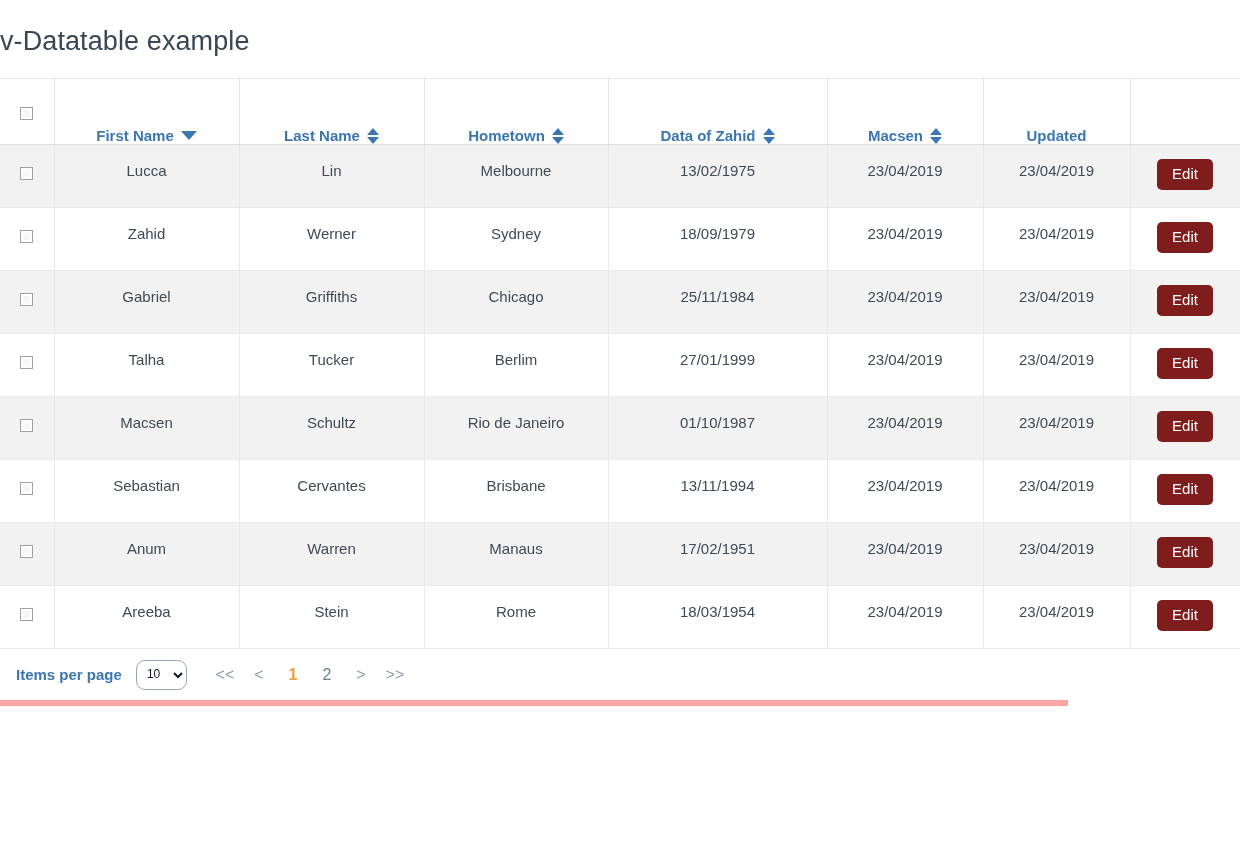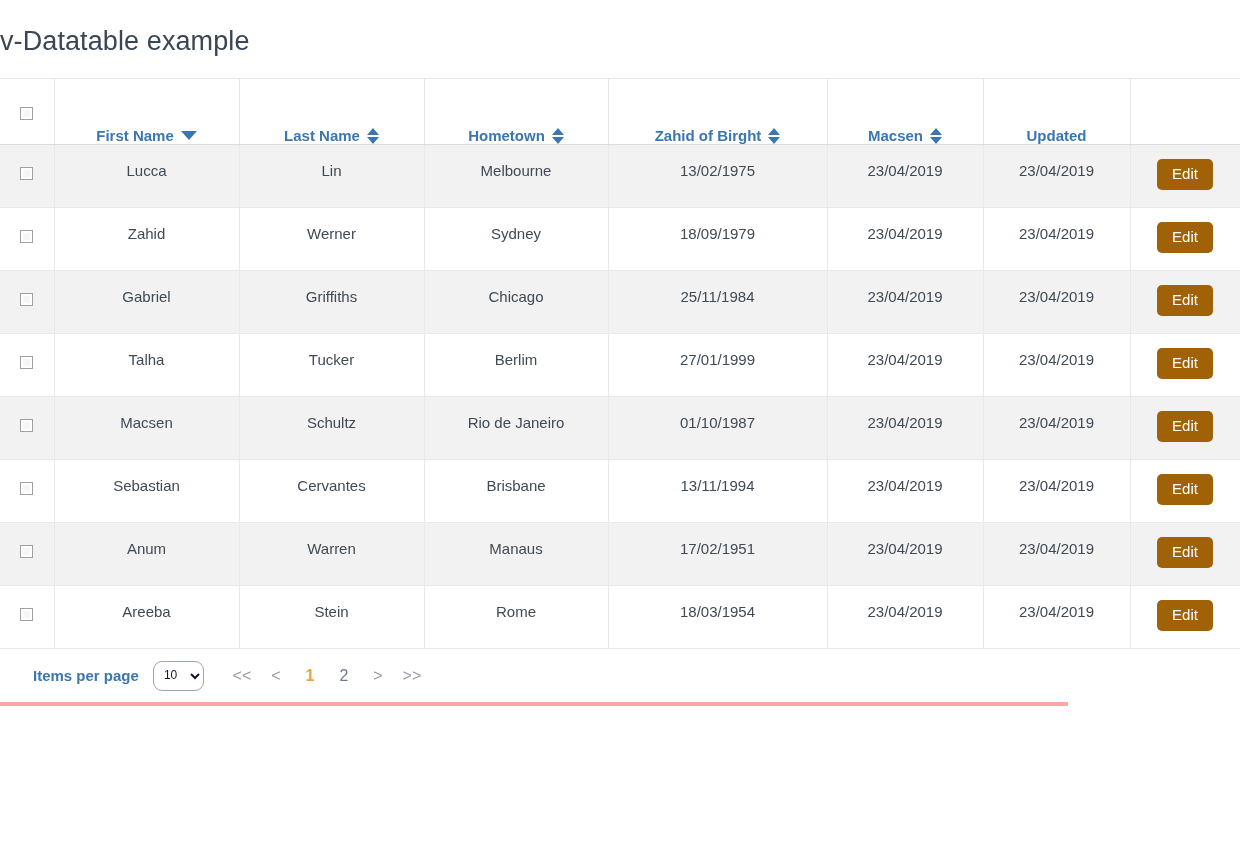--- a/index.html
+++ b/index.html
@@ -123,39 +123,39 @@
     margin: 0;
     padding: 0;
     vertical-align: middle;
     cursor: pointer;
   }
 
   .edit-btn {
     display: inline-block;
     min-width: 56px;
     padding: 7px 14px 8px 14px;
-    background: #a16207;
+    background: #7f1d1d;
     color: #ffffff;
     border: none;
     border-radius: 5px;
     font-size: 15px;
     font-family: "Liberation Sans", sans-serif;
     line-height: 16px;
     cursor: pointer;
     margin-top: -3px;
   }
 
   .dt-footer {
     width: 1068px;
     height: 57px;
     display: flex;
     align-items: center;
-    padding-left: 33px;
-    box-sizing: border-box;
-    border-bottom: 4px solid #fca5a5;
+    padding-left: 16px;
+    box-sizing: border-box;
+    border-bottom: 6px solid #fca5a5;
     background: #ffffff;
   }
   .ipp-label {
     color: #3b76af;
     font-weight: bold;
     font-size: 15px;
     margin-right: 14px;
   }
   .ipp-select {
     font-family: "Liberation Sans", sans-serif;
@@ -235,21 +235,21 @@
             <span class="th-inner">
               <span>Hometown</span>
               <span class="sort-icons">
                 <span class="tri tri-up"></span>
                   <span class="tri tri-down"></span>
               </span>
             </span>
           </th>
           <th>
             <span class="th-inner">
-              <span>Zahid of Birght</span>
+              <span>Data of Zahid</span>
               <span class="sort-icons">
                 <span class="tri tri-up"></span>
                   <span class="tri tri-down"></span>
               </span>
             </span>
           </th>
           <th>
             <span class="th-inner">
               <span>Macsen</span>
               <span class="sort-icons">

